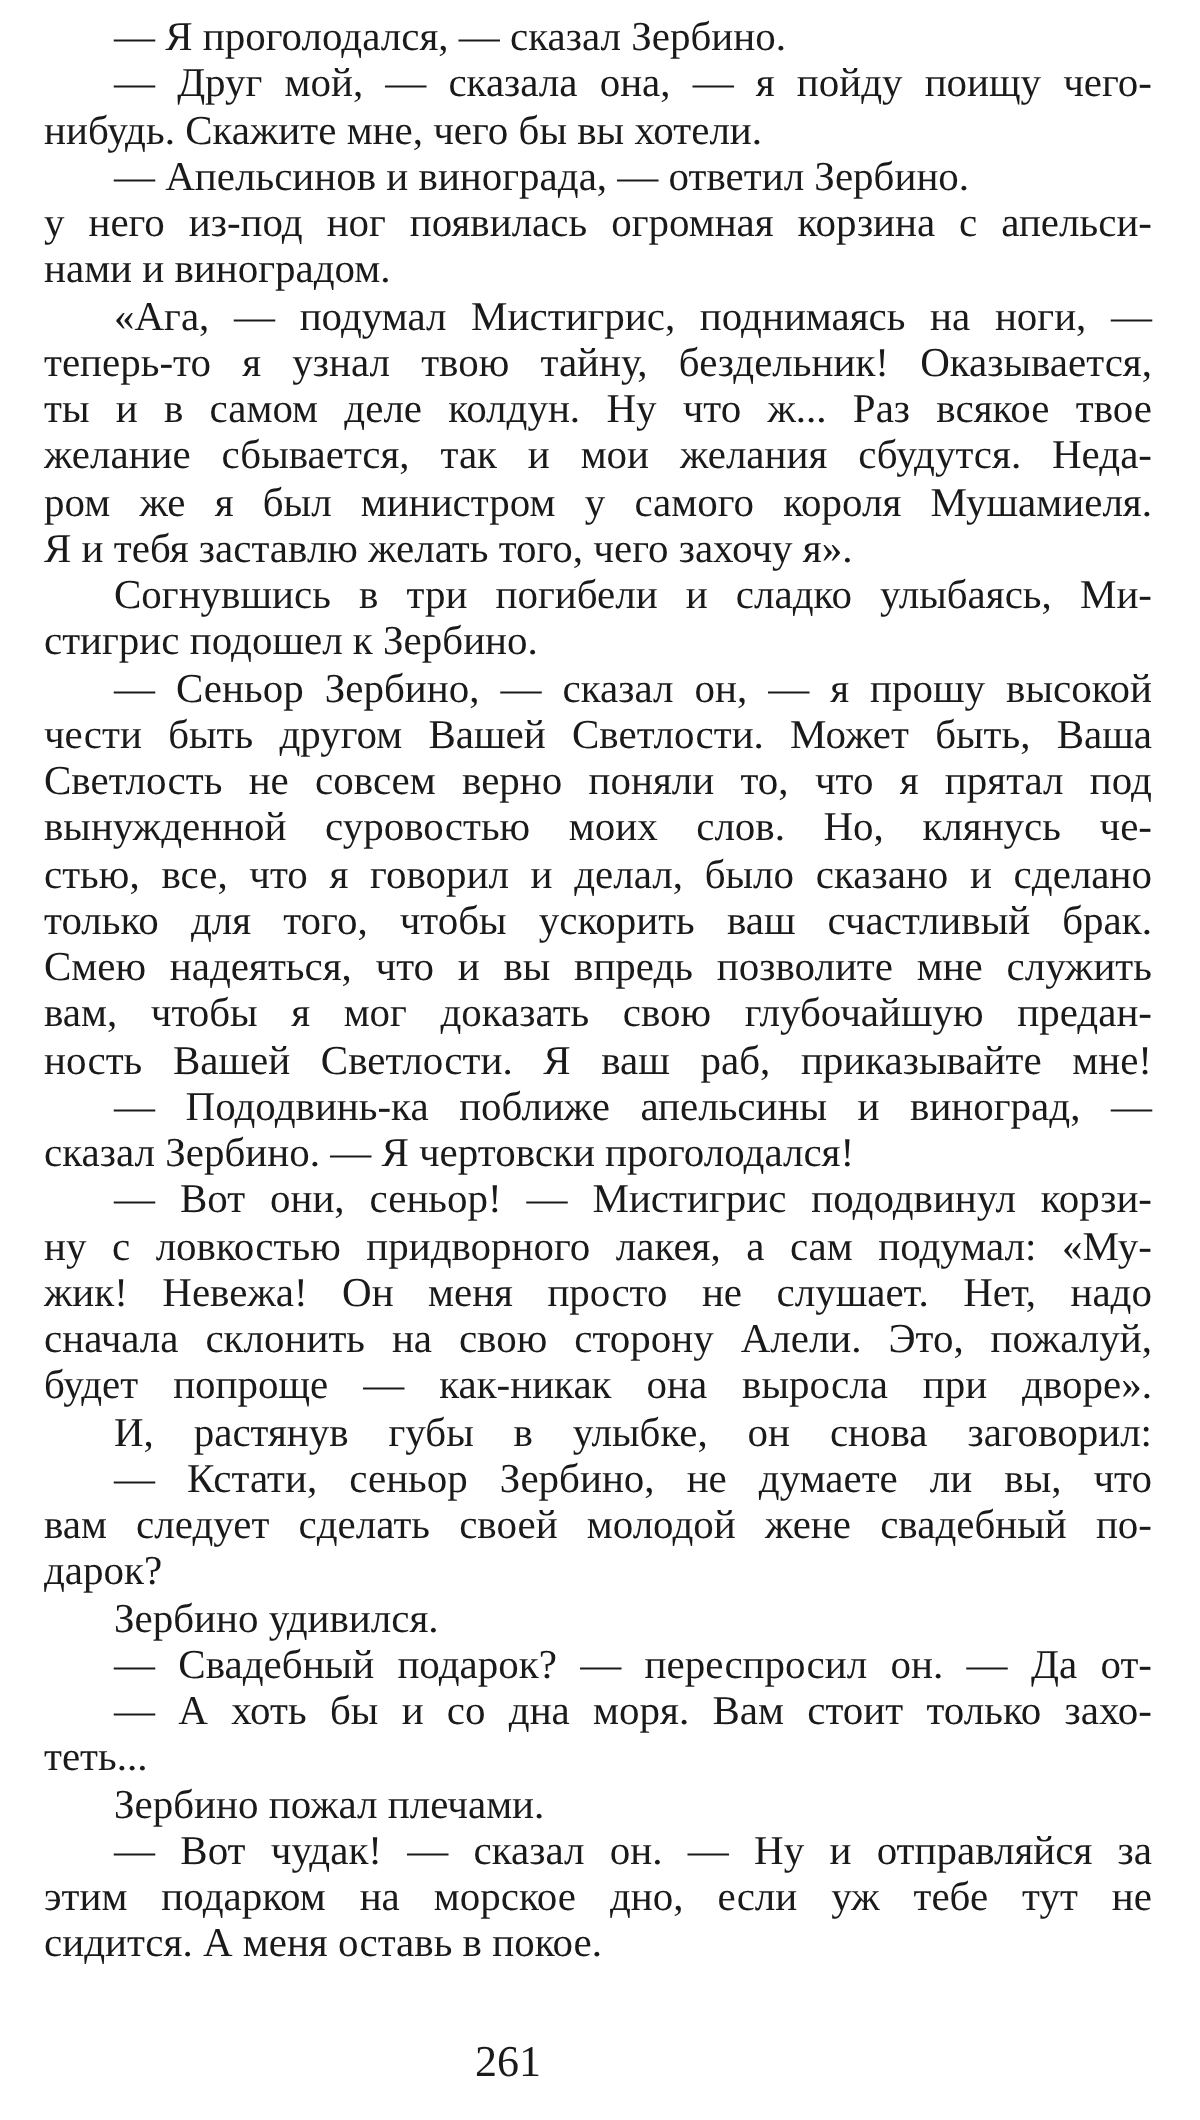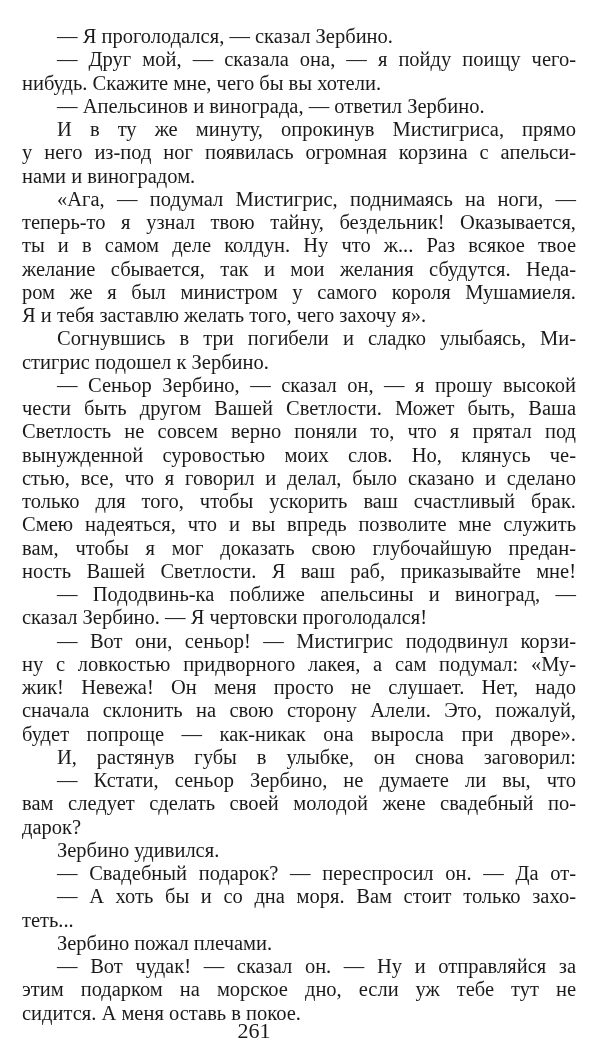--- a/index.html
+++ b/index.html
@@ -1,38 +1,37 @@
 <!DOCTYPE html>
 <html><head>
 <meta charset="utf-8">
 <style>
   html, body { margin: 0; padding: 0; background: #ffffff; }
   body { width: 600px; height: 1060px; overflow: hidden; position: relative; }
   .page {
-    position: absolute; left: 22px; top: 25px; width: 554px;
+    position: absolute; left: 22px; top: 8px; width: 554px;
     font-family: "Liberation Serif", "DejaVu Serif", serif;
     font-size: 20.5px; line-height: 23.25px; color: #1a1a1a;
   }
   .line { display: block; white-space: nowrap; text-align: justify; text-align-last: justify; height: 23.25px; }
   .line.last { text-align-last: left; }
   .line.indent { padding-left: 35px; }
   .pagenum {
     position: absolute; left: 0; width: 508px; top: 1018px; text-align: center;
     font-family: "Liberation Serif", "DejaVu Serif", serif; font-size: 22px; color: #1a1a1a;
   }
 </style>
 </head>
 <body>
 
 <div class="page" id="page-body">
     <span class="line indent last">— Я проголодался, — сказал Зербино.</span>
     <span class="line indent">— Друг мой, — сказала она, — я пойду поищу чего-</span>
     <span class="line last">нибудь. Скажите мне, чего бы вы хотели.</span>
     <span class="line indent last">— Апельсинов и винограда, — ответил Зербино.</span>
-    <span class="line indent">И в ту же минуту, опрокинув Мистигриса, прямо</span>
     <span class="line">у него из-под ног появилась огромная корзина с апельси-</span>
     <span class="line last">нами и виноградом.</span>
     <span class="line indent">«Ага, — подумал Мистигрис, поднимаясь на ноги, —</span>
     <span class="line">теперь-то я узнал твою тайну, бездельник! Оказывается,</span>
     <span class="line">ты и в самом деле колдун. Ну что ж... Раз всякое твое</span>
     <span class="line">желание сбывается, так и мои желания сбудутся. Неда-</span>
     <span class="line">ром же я был министром у самого короля Мушамиеля.</span>
     <span class="line last">Я и тебя заставлю желать того, чего захочу я».</span>
     <span class="line indent">Согнувшись в три погибели и сладко улыбаясь, Ми-</span>
     <span class="line last">стигрис подошел к Зербино.</span>

